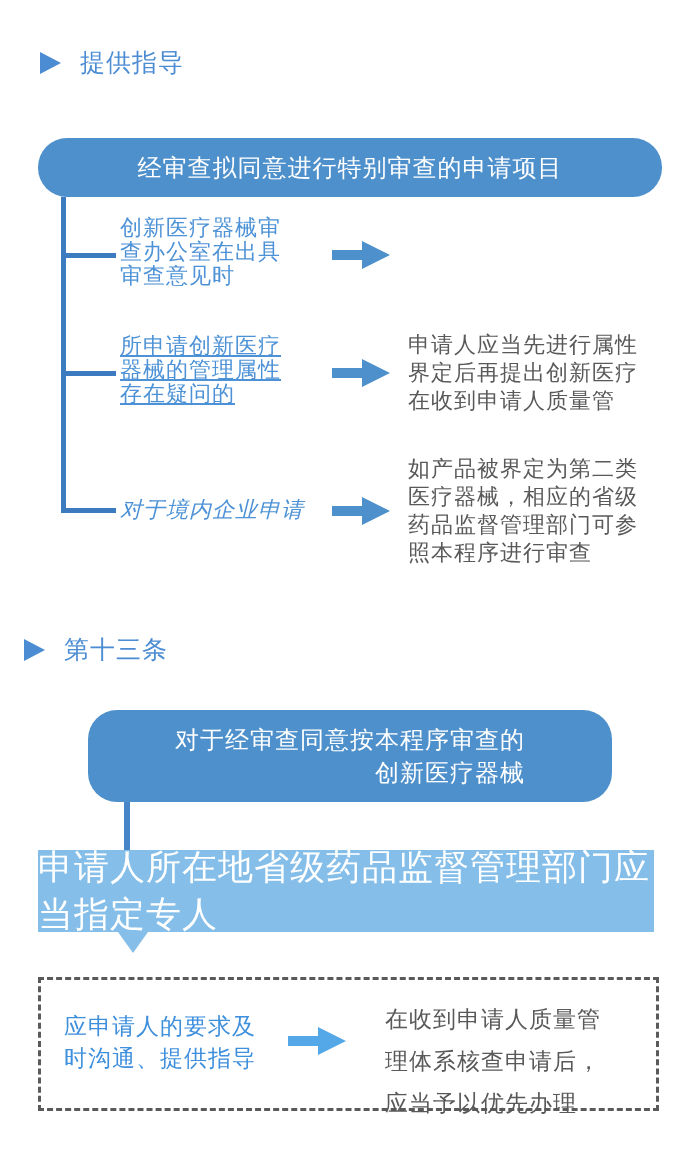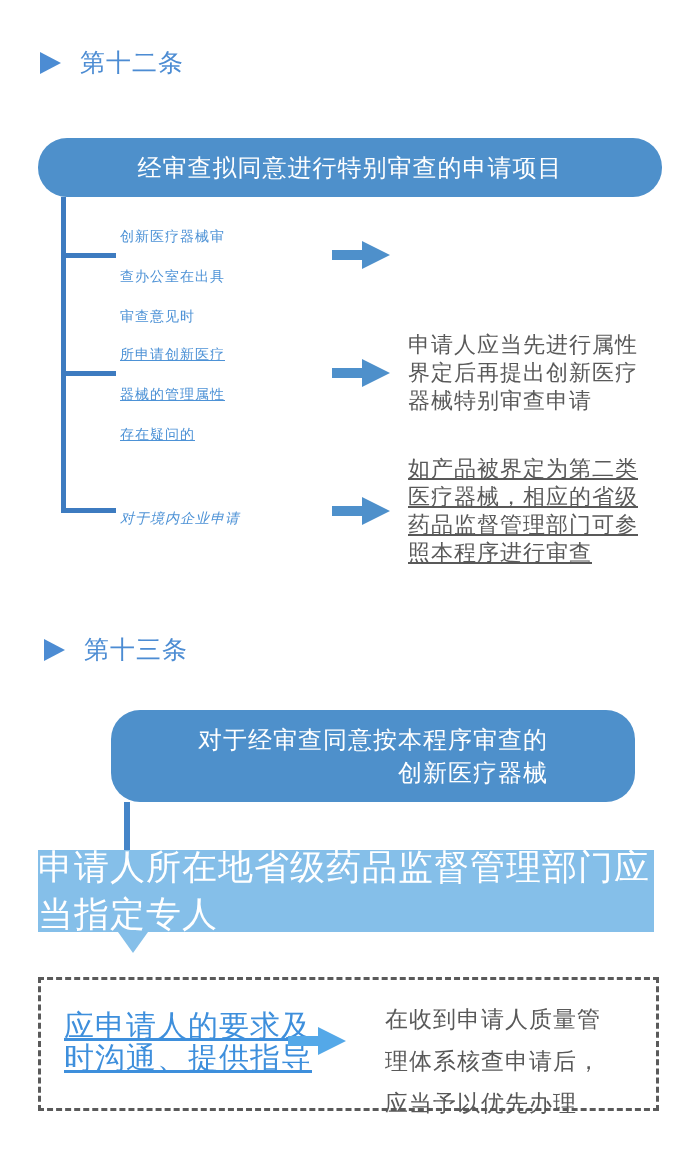--- a/index.html
+++ b/index.html
@@ -21,48 +21,48 @@
   .tri-right{width:0;height:0;border-top:11px solid transparent;border-bottom:11px solid transparent;
     border-left:21px solid var(--heading);}
   .heading-label{margin-left:19px;font-size:25px;color:var(--heading);letter-spacing:1px;}
 
   .round-box{position:absolute;background:var(--accent);border-radius:29px;color:#fff;
     display:flex;align-items:center;justify-content:center;text-align:right;
     font-size:24px;letter-spacing:1px;white-space:pre-line;line-height:33px;}
 
   .vline,.hline{position:absolute;background:var(--link);}
 
-  .blue-text{position:absolute;color:var(--branch);font-size:14px;line-height:40px;
+  .blue-text{position:absolute;color:var(--branch);font-size:22px;line-height:24px;
     white-space:pre-line;letter-spacing:1px;}
   .gray-text{position:absolute;color:var(--gray);font-size:22px;line-height:28px;
     white-space:pre-line;letter-spacing:1px;}
 
   .arrow{position:absolute;width:58px;height:28px;color:var(--accent);}
   .arrow svg{display:block;width:100%;height:100%;}
   .arrow.sky{color:var(--sky);}
 
   .banner{position:absolute;left:38px;top:850px;width:616px;height:82px;background:var(--light);
     color:#fff;display:flex;align-items:center;justify-content:center;font-size:35px;letter-spacing:1px;}
   .banner-pointer{position:absolute;left:118px;top:932px;width:0;height:0;
     border-left:15px solid transparent;border-right:15px solid transparent;
     border-top:21px solid var(--light);}
 
   .dashed-box{position:absolute;left:38px;top:977px;width:621px;height:134px;
     border:3px dashed var(--dash);background:#fff;}
-  .d-left{position:absolute;color:var(--dleft);font-size:30px;line-height:32px;
-    white-space:pre-line;letter-spacing:1px;text-decoration:underline;}
+  .d-left{position:absolute;color:var(--dleft);font-size:23px;line-height:32px;
+    white-space:pre-line;letter-spacing:1px;}
 </style>
 </head>
 <body>
 
 <div class="canvas">
 
   <div class="heading" style="left:40px;top:46px;">
     <span class="tri-right"></span>
-    <span class="heading-label">第十二条</span>
+    <span class="heading-label">提供指导</span>
   </div>
 
   <div class="round-box" style="left:38px;top:138px;width:624px;height:59px;">经审查拟同意进行特别审查的申请项目</div>
 
   <div class="vline" style="left:61px;top:197px;width:5px;height:316px;"></div>
   <div class="hline" style="left:61px;top:253px;width:55px;height:5px;"></div>
   <div class="hline" style="left:61px;top:371px;width:55px;height:5px;"></div>
   <div class="hline" style="left:61px;top:508px;width:55px;height:5px;"></div>
 
   <div class="blue-text" style="left:120px;top:216px;">创新医疗器械审
@@ -77,39 +77,39 @@
   <div class="blue-text" style="left:120px;top:334px;text-decoration:underline;">所申请创新医疗
 器械的管理属性
 存在疑问的</div>
   <div class="arrow" style="left:332px;top:359px;">
     <svg viewBox="0 0 58 28">
         <path fill="currentColor" d="M0 9 H30 V0 L58 14 L30 28 V19 H0 Z"></path>
       </svg>
   </div>
   <div class="gray-text" style="left:408px;top:331px;">申请人应当先进行属性
 界定后再提出创新医疗
-器械特别审查申请</div>
+在收到申请人质量管</div>
 
   <div class="blue-text" style="left:120px;top:498px;font-style:italic;">对于境内企业申请</div>
   <div class="arrow" style="left:332px;top:497px;">
     <svg viewBox="0 0 58 28">
         <path fill="currentColor" d="M0 9 H30 V0 L58 14 L30 28 V19 H0 Z"></path>
       </svg>
   </div>
-  <div class="gray-text" style="left:408px;top:455px;text-decoration:underline;">如产品被界定为第二类
+  <div class="gray-text" style="left:408px;top:455px;">如产品被界定为第二类
 医疗器械，相应的省级
 药品监督管理部门可参
 照本程序进行审查</div>
 
-  <div class="heading" style="left:44px;top:633px;">
+  <div class="heading" style="left:24px;top:633px;">
     <span class="tri-right"></span>
     <span class="heading-label">第十三条</span>
   </div>
 
-  <div class="round-box" style="left:88px;top:710px;width:524px;height:92px;margin-left:23px;">对于经审查同意按本程序审查的
+  <div class="round-box" style="left:88px;top:710px;width:524px;height:92px;">对于经审查同意按本程序审查的
 创新医疗器械</div>
 
   <div class="vline" style="left:124px;top:802px;width:6px;height:48px;background:#4585C8;"></div>
 
   <div class="banner">申请人所在地省级药品监督管理部门应当指定专人</div>
   <div class="banner-pointer"></div>
 
   <div class="dashed-box"></div>
   <div class="d-left" style="left:64px;top:1010px;">应申请人的要求及
 时沟通、提供指导</div>

